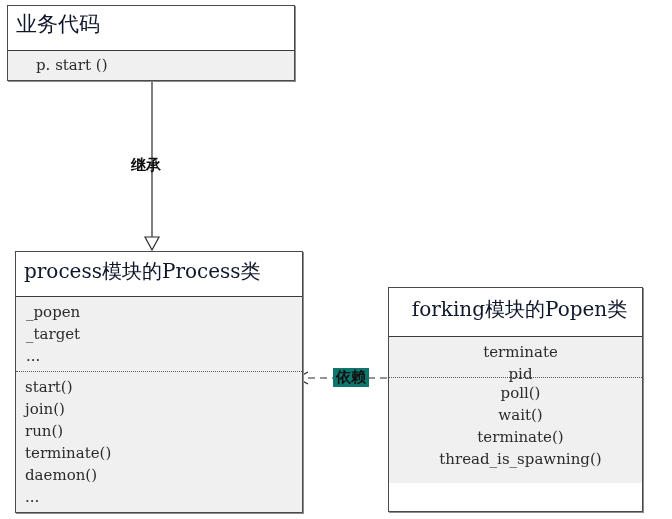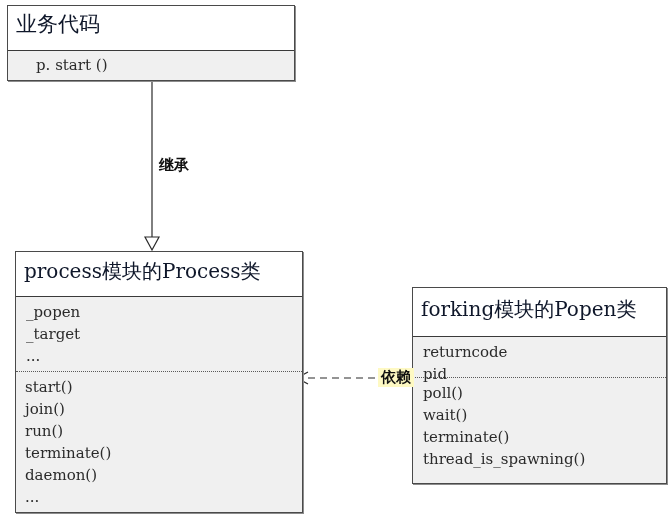--- a/index.html
+++ b/index.html
@@ -91,24 +91,25 @@
   #box-process .attrs {
     height: 75px;
   }
   #box-process .ops {
     height: 140px;
     padding-left: 9px;
   }
 
   
   #box-popen {
-    left: 412px;
+    left: 388px;
     top: 287px;
     width: 255px;
-    height: 197px;
+    height: 225px;
+    text-align: center;
   }
   #box-popen .uml-title {
     height: 49px;
     font-size: 20px;
     padding-top: 10px;
   }
   #box-popen .attrs {
     height: 41px;
   }
   #box-popen .ops {
@@ -116,30 +117,29 @@
   }
 
   
   .edge-label {
     position: absolute;
     font-size: 15px;
     font-weight: bold;
     color: #101010;
     white-space: nowrap;
     font-family: "DejaVu Sans", "Liberation Sans", sans-serif;
-    margin-left: 28px;
   }
   #label-inherit {
     left: 131px;
     top: 156px;
   }
   #label-depend {
-    left: 350px;
+    left: 333px;
     top: 368px;
-    background: #fef9c3;
+    background: #0f766e;
     padding: 0 3px;
   }
 </style>
 </head>
 <body>
 
 <div id="canvas">
 
   <svg width="672" height="519" style="position:absolute;left:0;top:0;">
 
@@ -174,21 +174,21 @@
       <div class="uml-row">run()</div>
       <div class="uml-row">terminate()</div>
       <div class="uml-row">daemon()</div>
       <div class="uml-row">...</div>
     </div>
   </div>
 
   <div class="uml-box" id="box-popen">
     <div class="uml-title">forking模块的Popen类</div>
     <div class="uml-compartment attrs with-dotted">
-      <div class="uml-row">returncode</div>
+      <div class="uml-row">terminate</div>
       <div class="uml-row">pid</div>
     </div>
     <div class="uml-compartment ops">
       <div class="uml-row">poll()</div>
       <div class="uml-row">wait()</div>
       <div class="uml-row">terminate()</div>
       <div class="uml-row">thread_is_spawning()</div>
     </div>
   </div>
 

